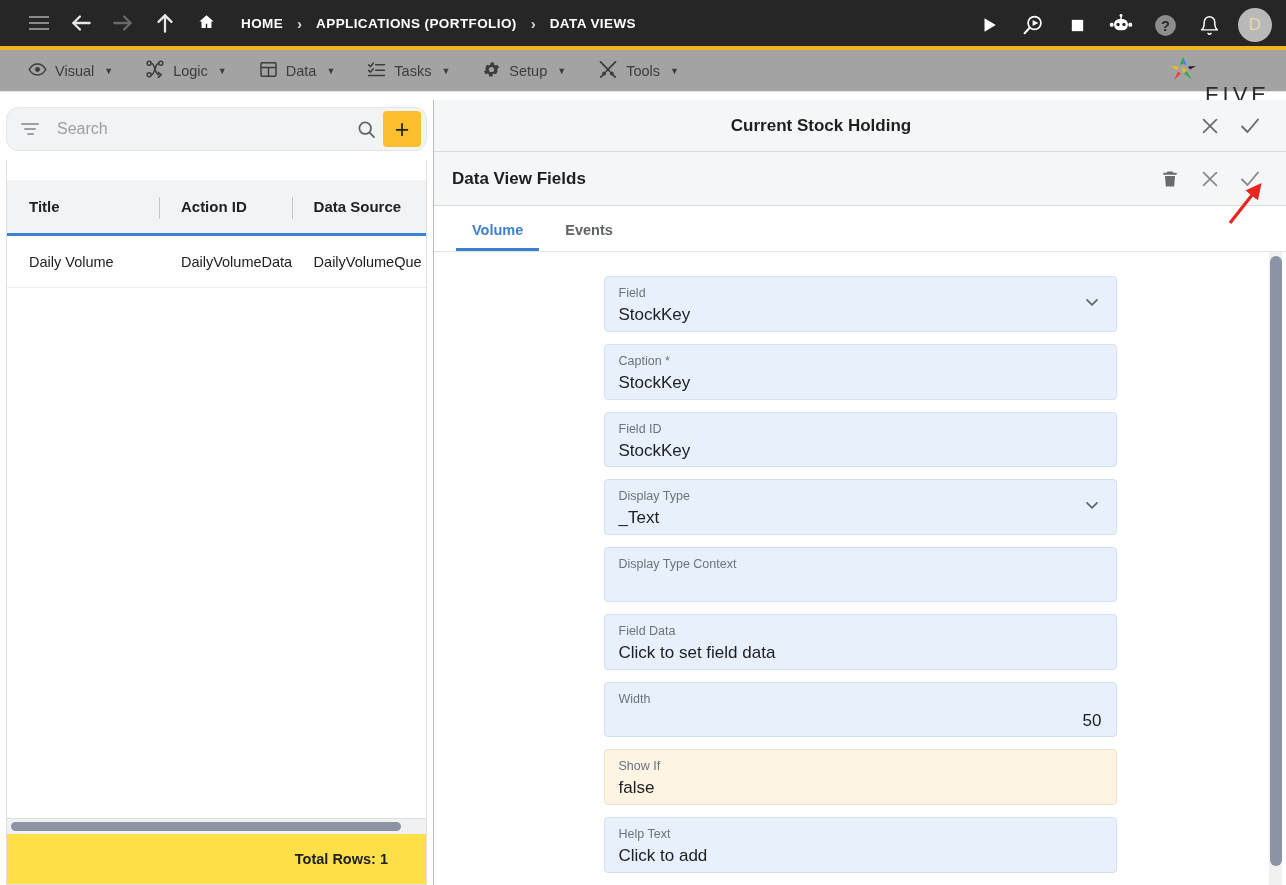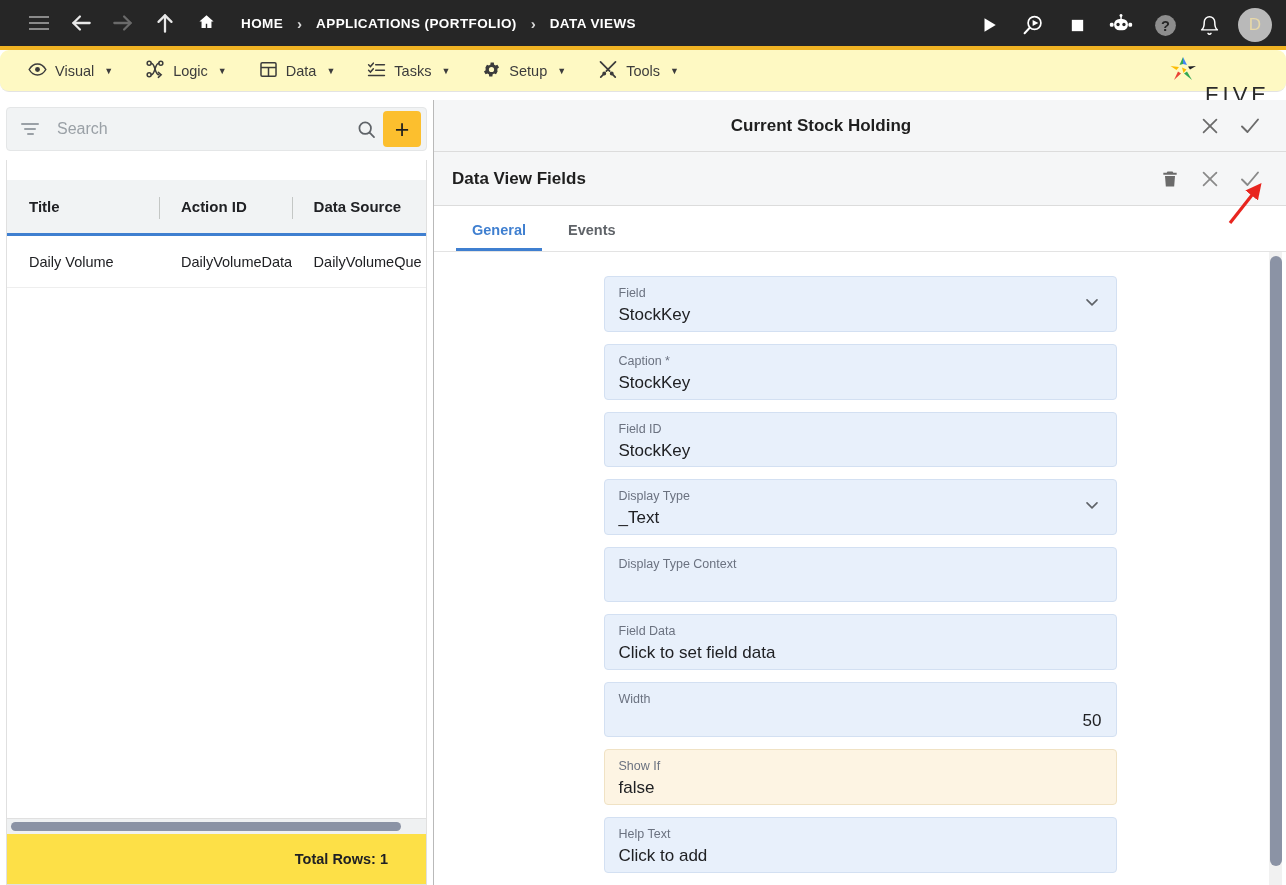--- a/index.html
+++ b/index.html
@@ -47,26 +47,25 @@
   .avatar {
     width: 34px; height: 34px; border-radius: 50%;
     background: #b9b9b9; color: #e8d9a8;
     display: flex; align-items: center; justify-content: center;
     font-size: 17px; font-weight: 500; margin-left: 5px;
   }
 
   
   .menubar {
     height: 42px; width: 100%;
-    background: #fef9c3;
+    background: #a3a3a3;
     display: flex; align-items: center;
     padding-left: 14px; gap: 4px;
     position: relative;
     border-bottom: 1px solid #e3e3e3;
-    border-radius: 9px;
   }
   .menu-item {
     display: flex; align-items: center; gap: 8px;
     padding: 6px 14px;
     font-size: 14.5px; color: #3c3c3c; font-weight: 500;
   }
   .menu-caret { font-size: 9px; color: #3c3c3c; margin-left: 2px; }
   .brand {
     position: absolute; right: 16px; top: 50%; transform: translateY(-50%);
     display: flex; align-items: center; gap: 7px;
@@ -88,21 +87,21 @@
     width: 434px; height: 785px;
     background: #ffffff;
     display: flex; flex-direction: column;
     border-right: 1px solid #b9b9b9;
   }
   .search-wrap {
     margin: 7px 6px 5px 6px;
     height: 44px;
     background: #f1f3f4;
     border: 1px solid #e4e6e7;
-    border-radius: 4px;
+    border-radius: 12px;
     display: flex; align-items: center;
     padding: 0 5px 0 14px;
   }
   .filter-icon { display: flex; flex-direction: column; gap: 3px; width: 20px; }
   .filter-icon i { display: block; height: 2px; background: #9aa0a6; border-radius: 1px; }
   .filter-icon i:nth-child(1) { width: 18px; }
   .filter-icon i:nth-child(2) { width: 12px; margin-left: 3px; }
   .filter-icon i:nth-child(3) { width: 7px; margin-left: 5.5px; }
   .search-input {
     flex: 1; border: none; background: transparent; outline: none;
@@ -500,21 +499,21 @@
           </svg>
       </span>
       <span class="hdr-btn">
         <svg width="24" height="24" viewBox="0 0 24 24" fill="none" stroke="#8a8a8a" stroke-width="1.9" stroke-linecap="round" stroke-linejoin="round">
             <polyline points="4,12.5 9.5,18 20,5.5"></polyline>
           </svg>
       </span>
     </div>
 
     <div class="tabs">
-      <div class="tab active">General</div>
+      <div class="tab active">Volume</div>
       <div class="tab">Events</div>
     </div>
 
     <div class="form-scroll">
 
       <div class="field">
         <span class="field-label">Field</span>
         <span class="field-value">StockKey</span>
         <span class="chevron">
           <svg width="20" height="20" viewBox="0 0 24 24" fill="none" stroke="#5f6368" stroke-width="2" stroke-linecap="round" stroke-linejoin="round">

